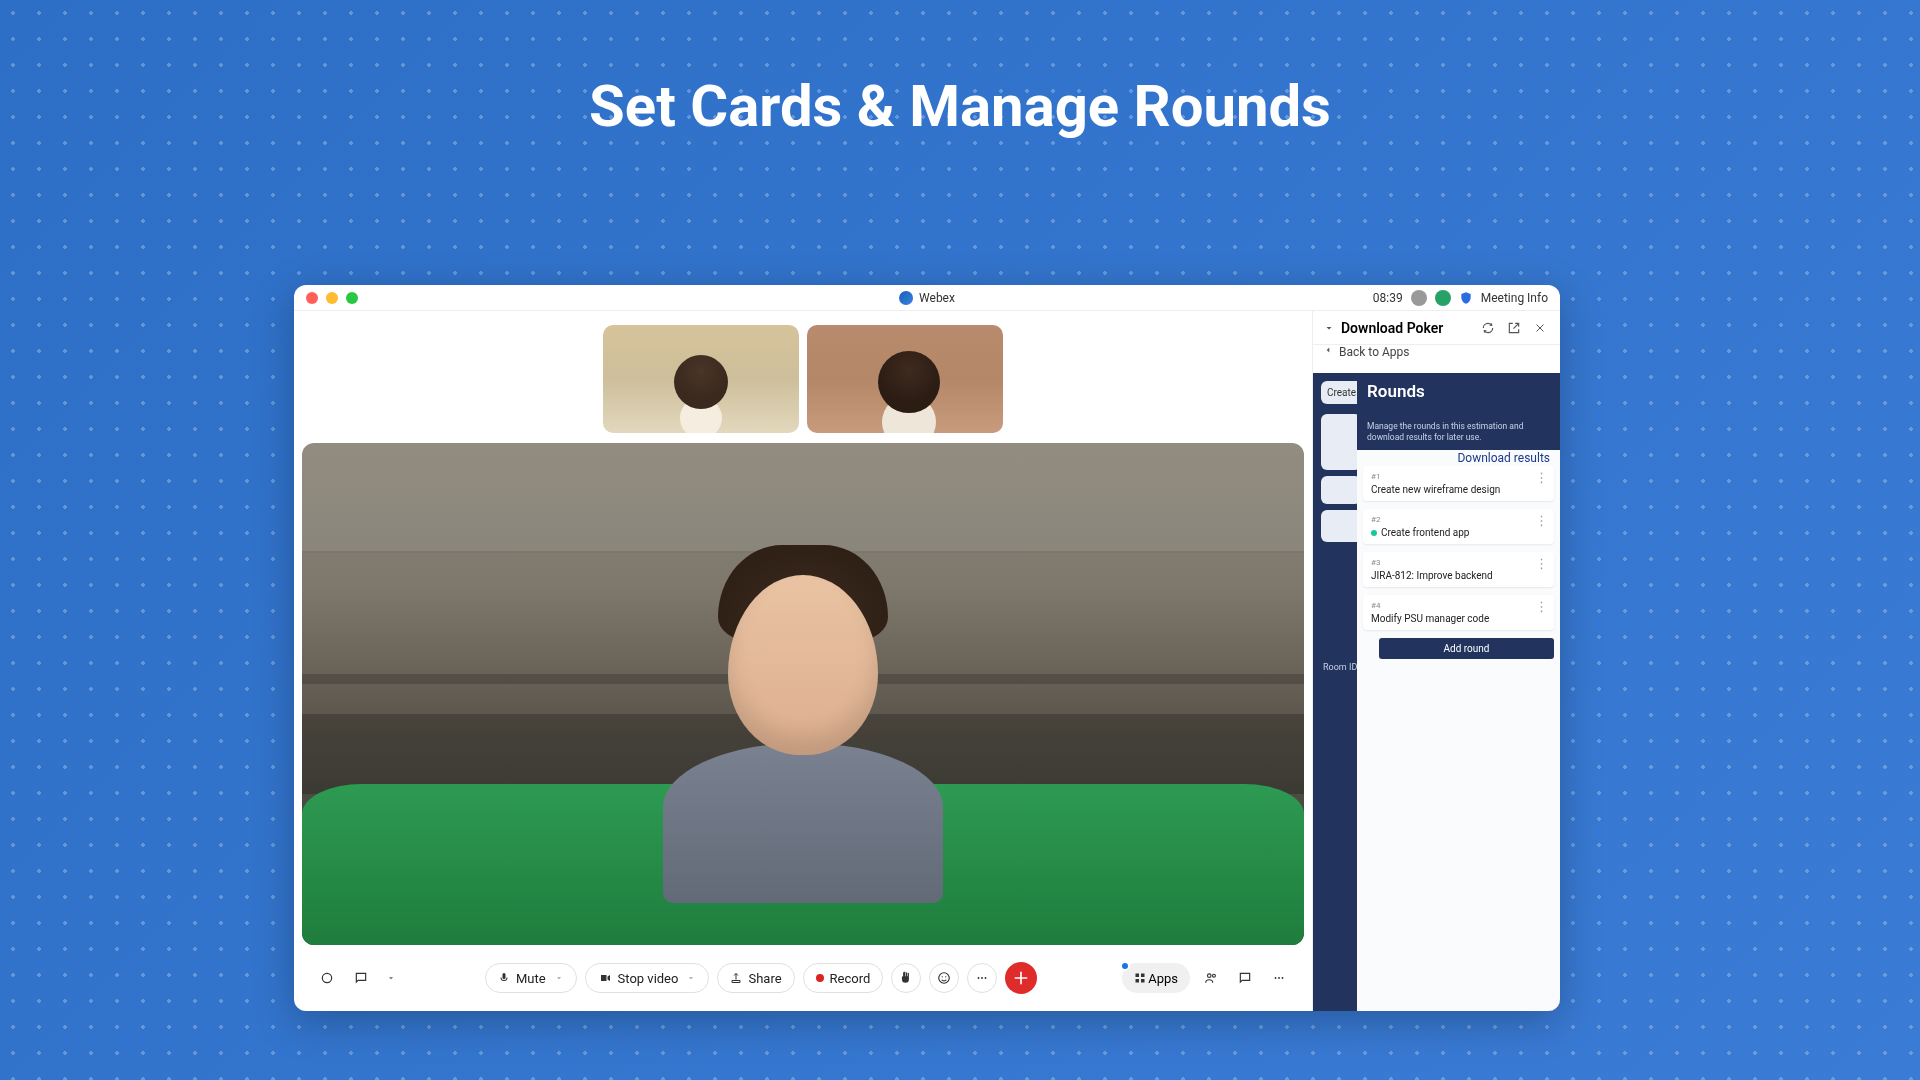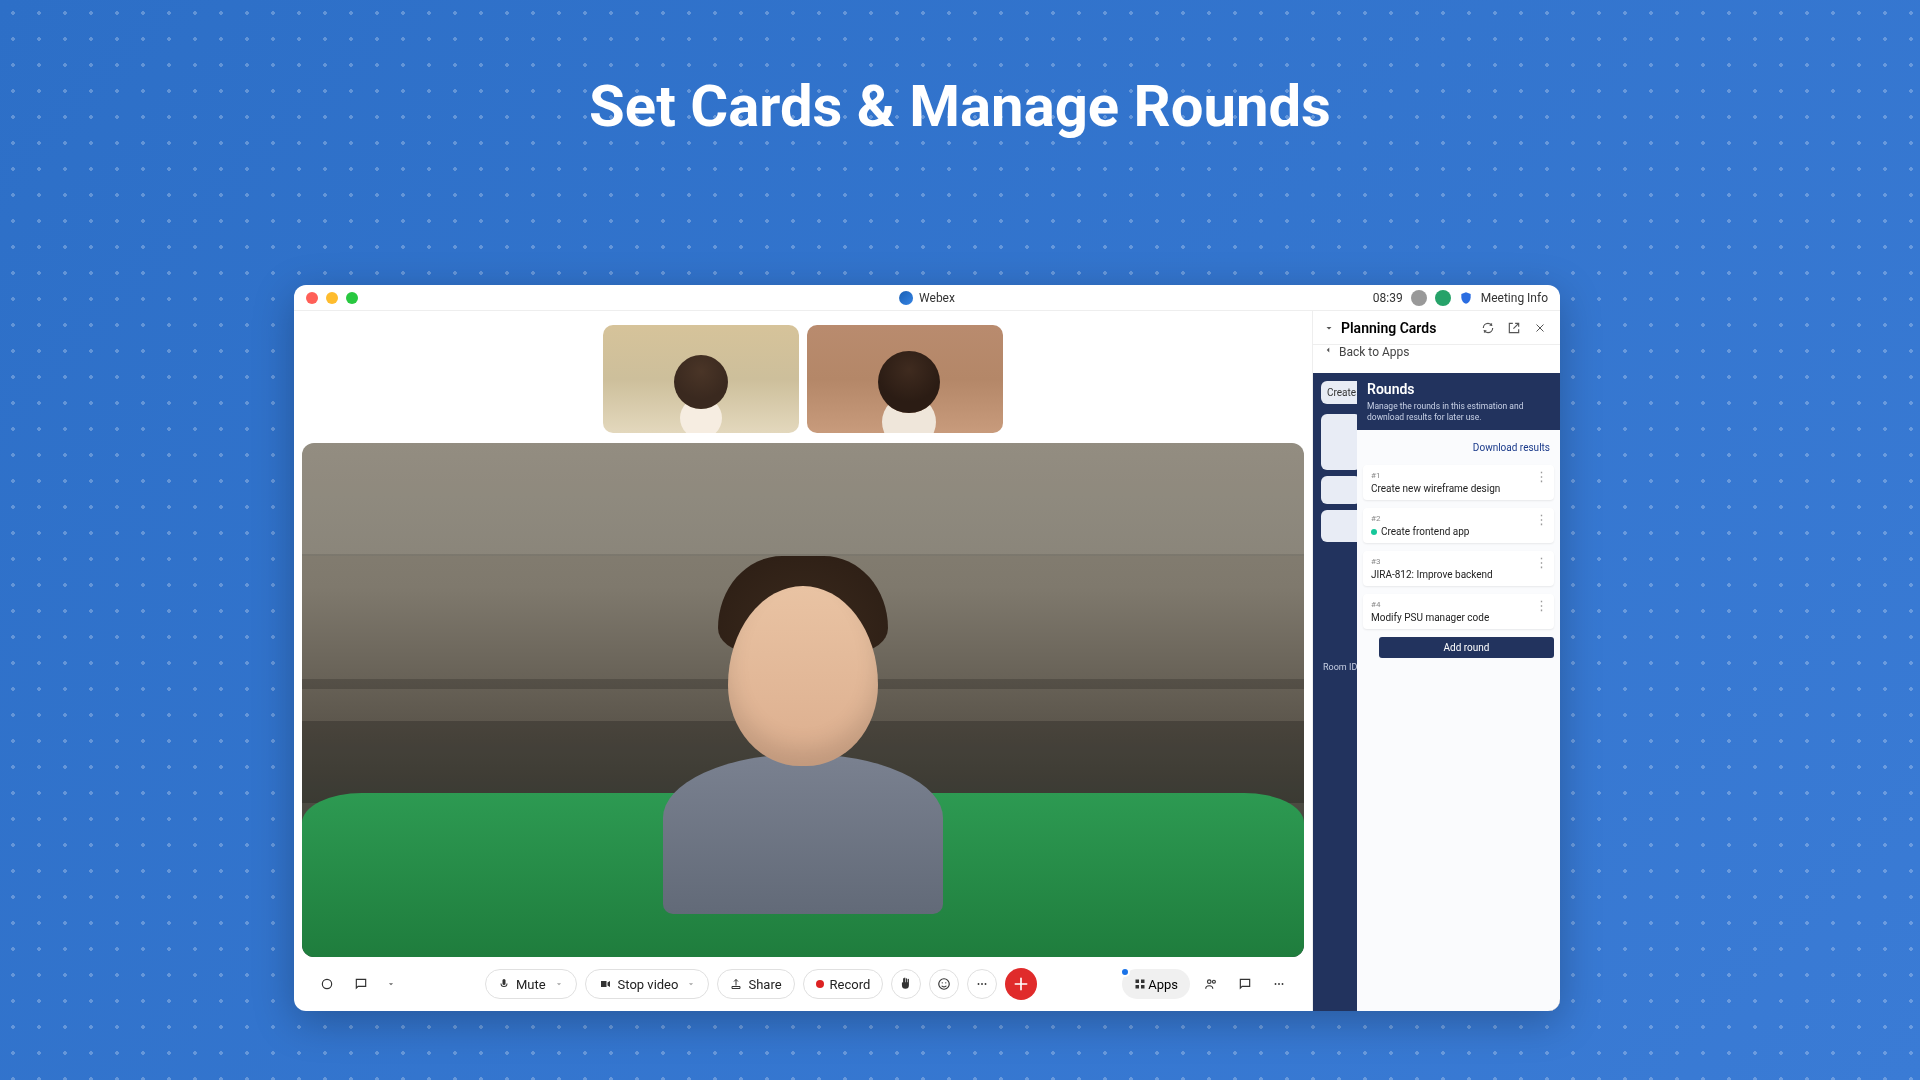--- a/index.html
+++ b/index.html
@@ -113,21 +113,21 @@
   width:170px; height:96px;
   background: radial-gradient(ellipse at 50% 80%, #3b2a1d 0%, #2b1d14 100%);
   border-radius: 80px 80px 40px 40px / 90px 90px 30px 30px;
 }
 .person .body {
   width:280px; height:160px; margin: -12px auto 0;
   background: linear-gradient(180deg, #7a8190, #626a78);
   border-radius: 50% 50% 10px 10px / 40% 40% 10px 10px;
 }
 .controls-bar {
-  height: 54px; display: flex; align-items: center;
+  height: 66px; display: flex; align-items: center;
   padding: 0 12px; gap: 8px;
 }
 .c-left, .c-center, .c-right { display: flex; align-items: center; gap: 8px; }
 .c-center { margin: 0 auto; }
 .icon-btn {
   width: 30px; height: 30px; border-radius: 50%;
   border: 1px solid #e0e0e0; background: #fff;
   display: flex; align-items: center; justify-content: center;
   color: #333; cursor: pointer;
 }
@@ -174,24 +174,24 @@
 .back-pill { background:#e8ecf5; border-radius:6px; padding:6px 8px; font-size:10px; color:#333; margin-bottom:6px; width: 40px; }
 .back-row { background:#e8ecf5; border-radius:6px; height:32px; margin-bottom:10px; }
 .back-text { font-size:9px; color:#c7cfe2; margin: 120px 0 0 2px; }
 .modal {
   position: absolute; left: 44px; top: 0; right: 0; bottom: 0;
   background: #fafbfd;
 }
 .modal-header {
   background: #22335e; color: #fff; padding: 8px 10px;
 }
-.modal-header .h1 { font-size: 14px; font-weight: 600; margin-bottom: 4px; }
+.modal-header .h1 { font-size: 17px; font-weight: 600; margin-bottom: 20px; }
 .modal-header .sub { font-size: 8.5px; color: #c8d1e6; line-height: 1.25; }
 .modal-toolbar {
-  text-align: right; font-size: 10px; padding: 12px 10px; color: #1a3a8a;
+  text-align: right; font-size: 12px; padding: 1px 10px; color: #1a3a8a;
   cursor: pointer;
 }
 .rounds-list { padding: 0 6px; display:flex; flex-direction:column; gap:8px; }
 .round-card {
   background: #fff; border-radius: 4px; padding: 6px 8px;
   box-shadow: 0 1px 2px rgba(0,0,0,0.08);
   position: relative;
 }
 .round-card .rn { font-size: 8px; color: #888; }
 .round-card .rt { font-size: 10px; color: #222; margin-top: 3px; display:flex; align-items:center; gap:4px;}
@@ -367,21 +367,21 @@
           </div>
         </div>
       </div>
     </div>
 
     <div class="side-panel">
       <div class="sp-header">
         <svg width="12" height="12" viewBox="0 0 24 24">
             <path fill="#555" d="M7 10l5 5 5-5z"></path>
           </svg>
-        <div class="title">Planning Cards</div>
+        <div class="title">Download Poker</div>
         <div class="sp-icon">
             <svg width="14" height="14" viewBox="0 0 24 24">
               <path fill="none" stroke="#555" stroke-width="2" d="M4 12a8 8 0 018-8 8 8 0 017 4M20 12a8 8 0 01-8 8 8 8 0 01-7-4"></path>
               <path fill="#555" d="M19 3v5h-5z M5 21v-5h5z"></path>
             </svg>
           </div>
         <div class="sp-icon">
             <svg width="14" height="14" viewBox="0 0 24 24">
               <path fill="none" stroke="#555" stroke-width="2" d="M14 4h6v6M20 4l-9 9M10 4H4v16h16v-6"></path>
             </svg>

